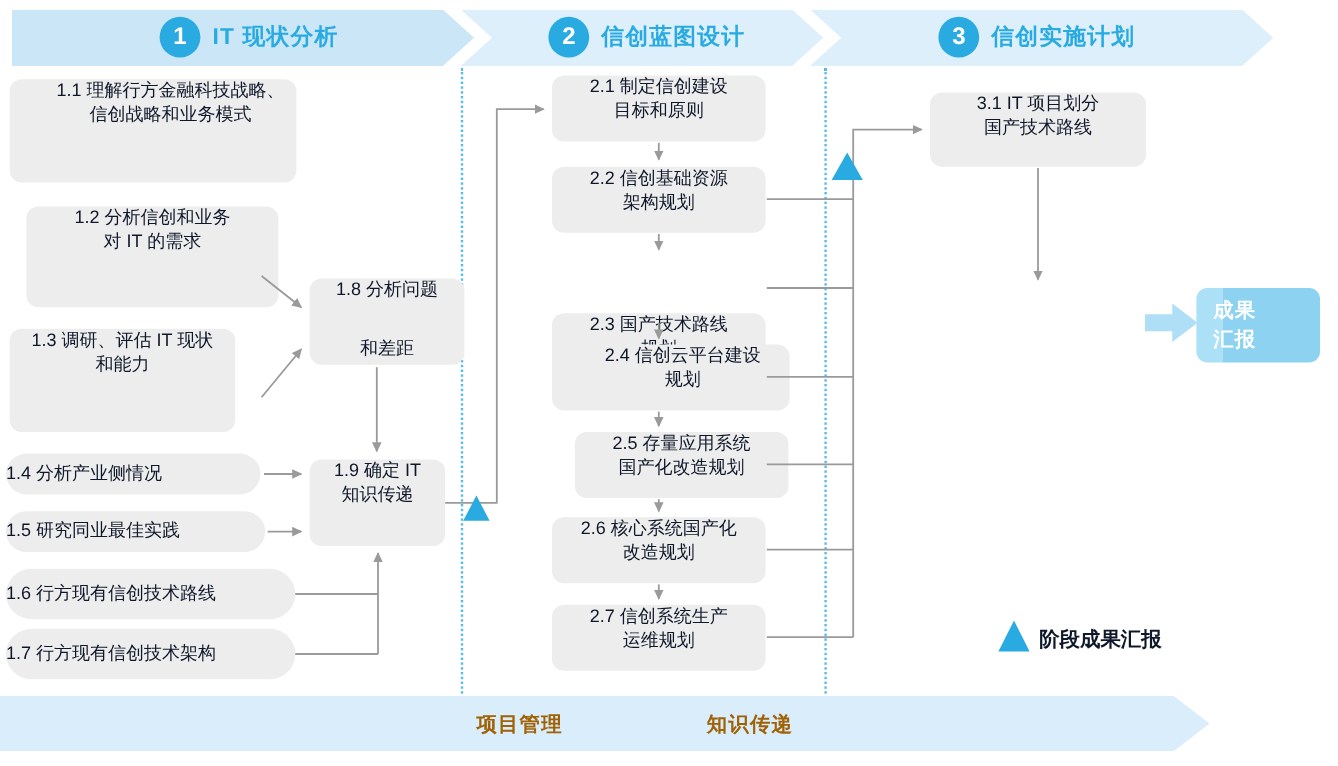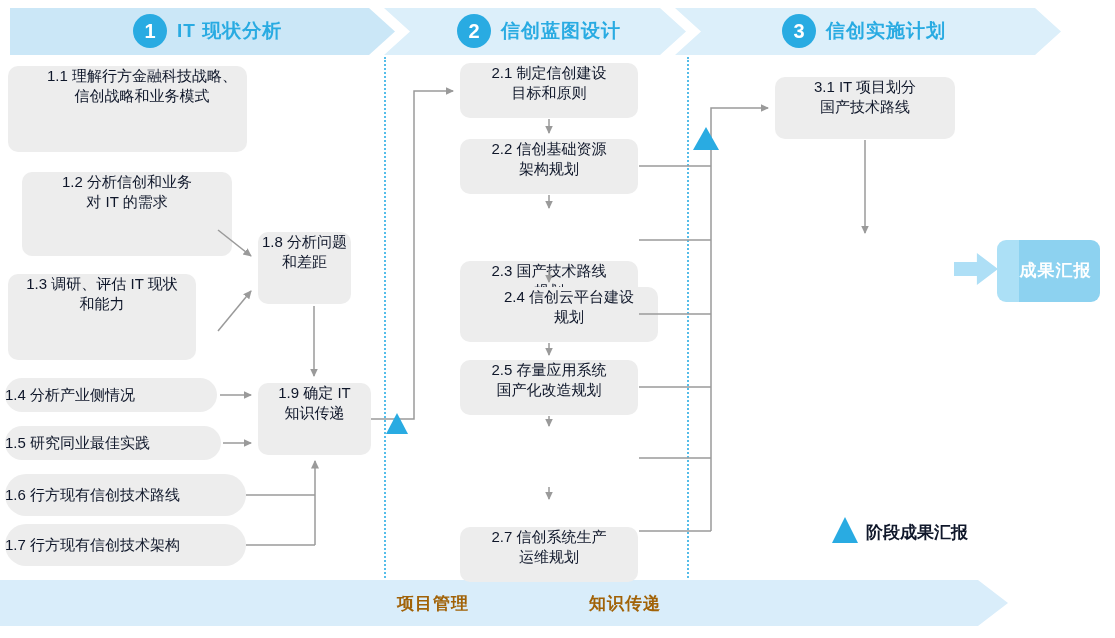--- a/index.html
+++ b/index.html
@@ -24,21 +24,21 @@
     position:absolute;background:#ededed;border-radius:10px;color:#0f172a;
     display:flex;flex-direction:column;align-items:center;
     font-size:15px;line-height:1.35;text-align:center;z-index:2;
   }
   .pill{border-radius:22px;flex-direction:row;white-space:nowrap;}
   
   .result-box{
     position:absolute;border-radius:9px;z-index:2;
     background:linear-gradient(90deg,#ace0f6 0px,#ace0f6 22px,#8dd2f0 22px);
     color:#fff;font-weight:bold;font-size:17px;line-height:1.4;letter-spacing:1px;
-    display:flex;flex-direction:row;align-items:center;justify-content:center;padding-left:14px;box-sizing:border-box;
+    display:flex;flex-direction:column;justify-content:center;padding-left:14px;box-sizing:border-box;
   }
   .fat-arrow{
     position:absolute;left:954px;top:253px;width:44px;height:32px;background:#aedff6;z-index:1;
     clip-path:polygon(0 28%,52% 28%,52% 0,100% 50%,52% 100%,52% 72%,0 72%);
   }
   
   .tri{position:absolute;width:0;height:0;z-index:5;}
   .tri-1{left:386px;top:413px;border-left:11px solid transparent;border-right:11px solid transparent;border-bottom:21px solid #29abe2;}
   .tri-2{left:693px;top:127px;border-left:13px solid transparent;border-right:13px solid transparent;border-bottom:23px solid #29abe2;}
   .tri-legend{left:832px;top:517px;border-left:13px solid transparent;border-right:13px solid transparent;border-bottom:26px solid #29abe2;}
@@ -127,21 +127,21 @@
   </div>
   <div class="box pill" style="left:5px;top:426px;width:216px;height:34px;">
     <span>1.5 研究同业最佳实践</span>
   </div>
   <div class="box pill" style="left:5px;top:474px;width:241px;height:42px;">
     <span>1.6 行方现有信创技术路线</span>
   </div>
   <div class="box pill" style="left:5px;top:524px;width:241px;height:42px;">
     <span>1.7 行方现有信创技术架构</span>
   </div>
-  <div class="box" style="left:258px;top:232px;width:93px;height:72px;">
+  <div class="box" style="left:258px;top:232px;width:129px;height:72px;gap:29px;">
     <span>1.8 分析问题</span>
     <span>和差距</span>
   </div>
   <div class="box" style="left:258px;top:383px;width:113px;height:72px;">
     <span>1.9 确定 IT</span>
     <span>知识传递</span>
   </div>
 
   <div class="box" style="left:460px;top:63px;width:178px;height:55px;">
     <span>2.1 制定信创建设</span>
@@ -152,25 +152,29 @@
     <span>架构规划</span>
   </div>
   <div class="box" style="left:460px;top:213px;width:178px;height:55px;margin-top:48px;">
     <span>2.3 国产技术路线</span>
     <span>规划</span>
   </div>
   <div class="box" style="left:460px;top:287px;width:178px;height:55px;padding-left:20px;">
     <span>2.4 信创云平台建设</span>
     <span>规划</span>
   </div>
-  <div class="box" style="left:460px;top:360px;width:178px;height:55px;">
+  <div class="box" style="left:479px;top:360px;width:178px;height:55px;">
     <span>2.5 存量应用系统</span>
     <span>国产化改造规划</span>
   </div>
-  <div class="box" style="left:460px;top:504px;width:178px;height:55px;margin-top:23px;">
+  <div class="box" style="left:460px;top:431px;width:178px;height:55px;">
+    <span>2.6 核心系统国产化</span>
+    <span>改造规划</span>
+  </div>
+  <div class="box" style="left:460px;top:504px;width:178px;height:55px;">
     <span>2.7 信创系统生产</span>
     <span>运维规划</span>
   </div>
 
   <div class="box" style="left:775px;top:77px;width:180px;height:62px;">
     <span>3.1 IT 项目划分</span>
     <span>国产技术路线</span>
   </div>
   <div class="fat-arrow"></div>
   <div class="result-box" style="left:997px;top:240px;width:103px;height:62px;">

